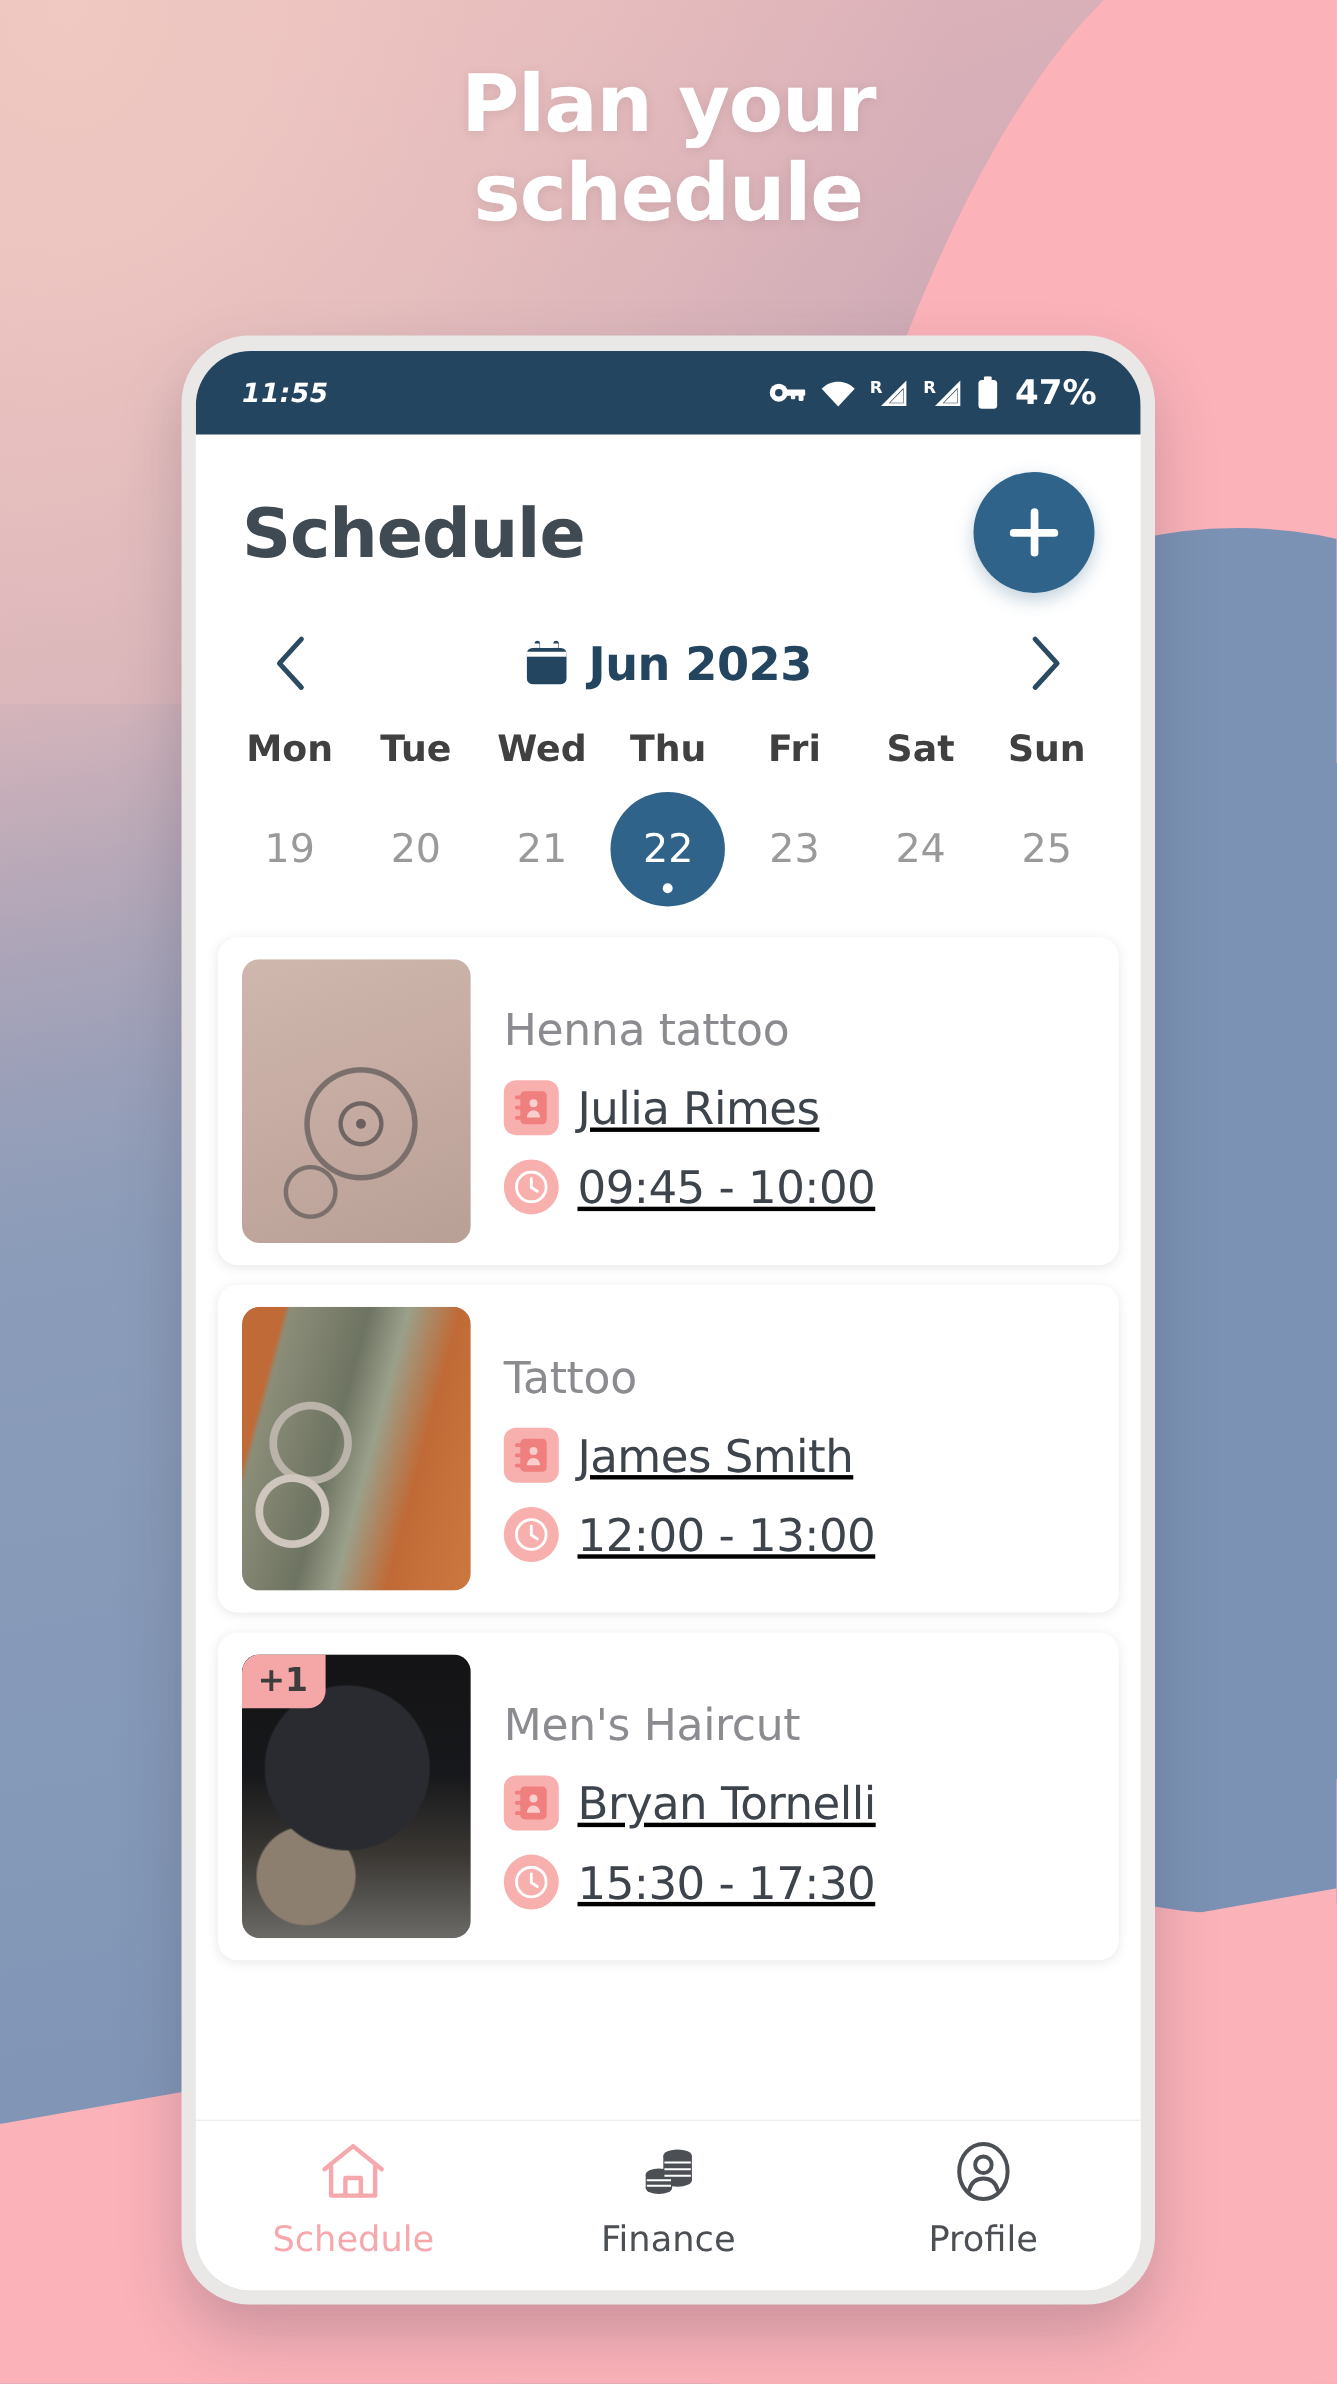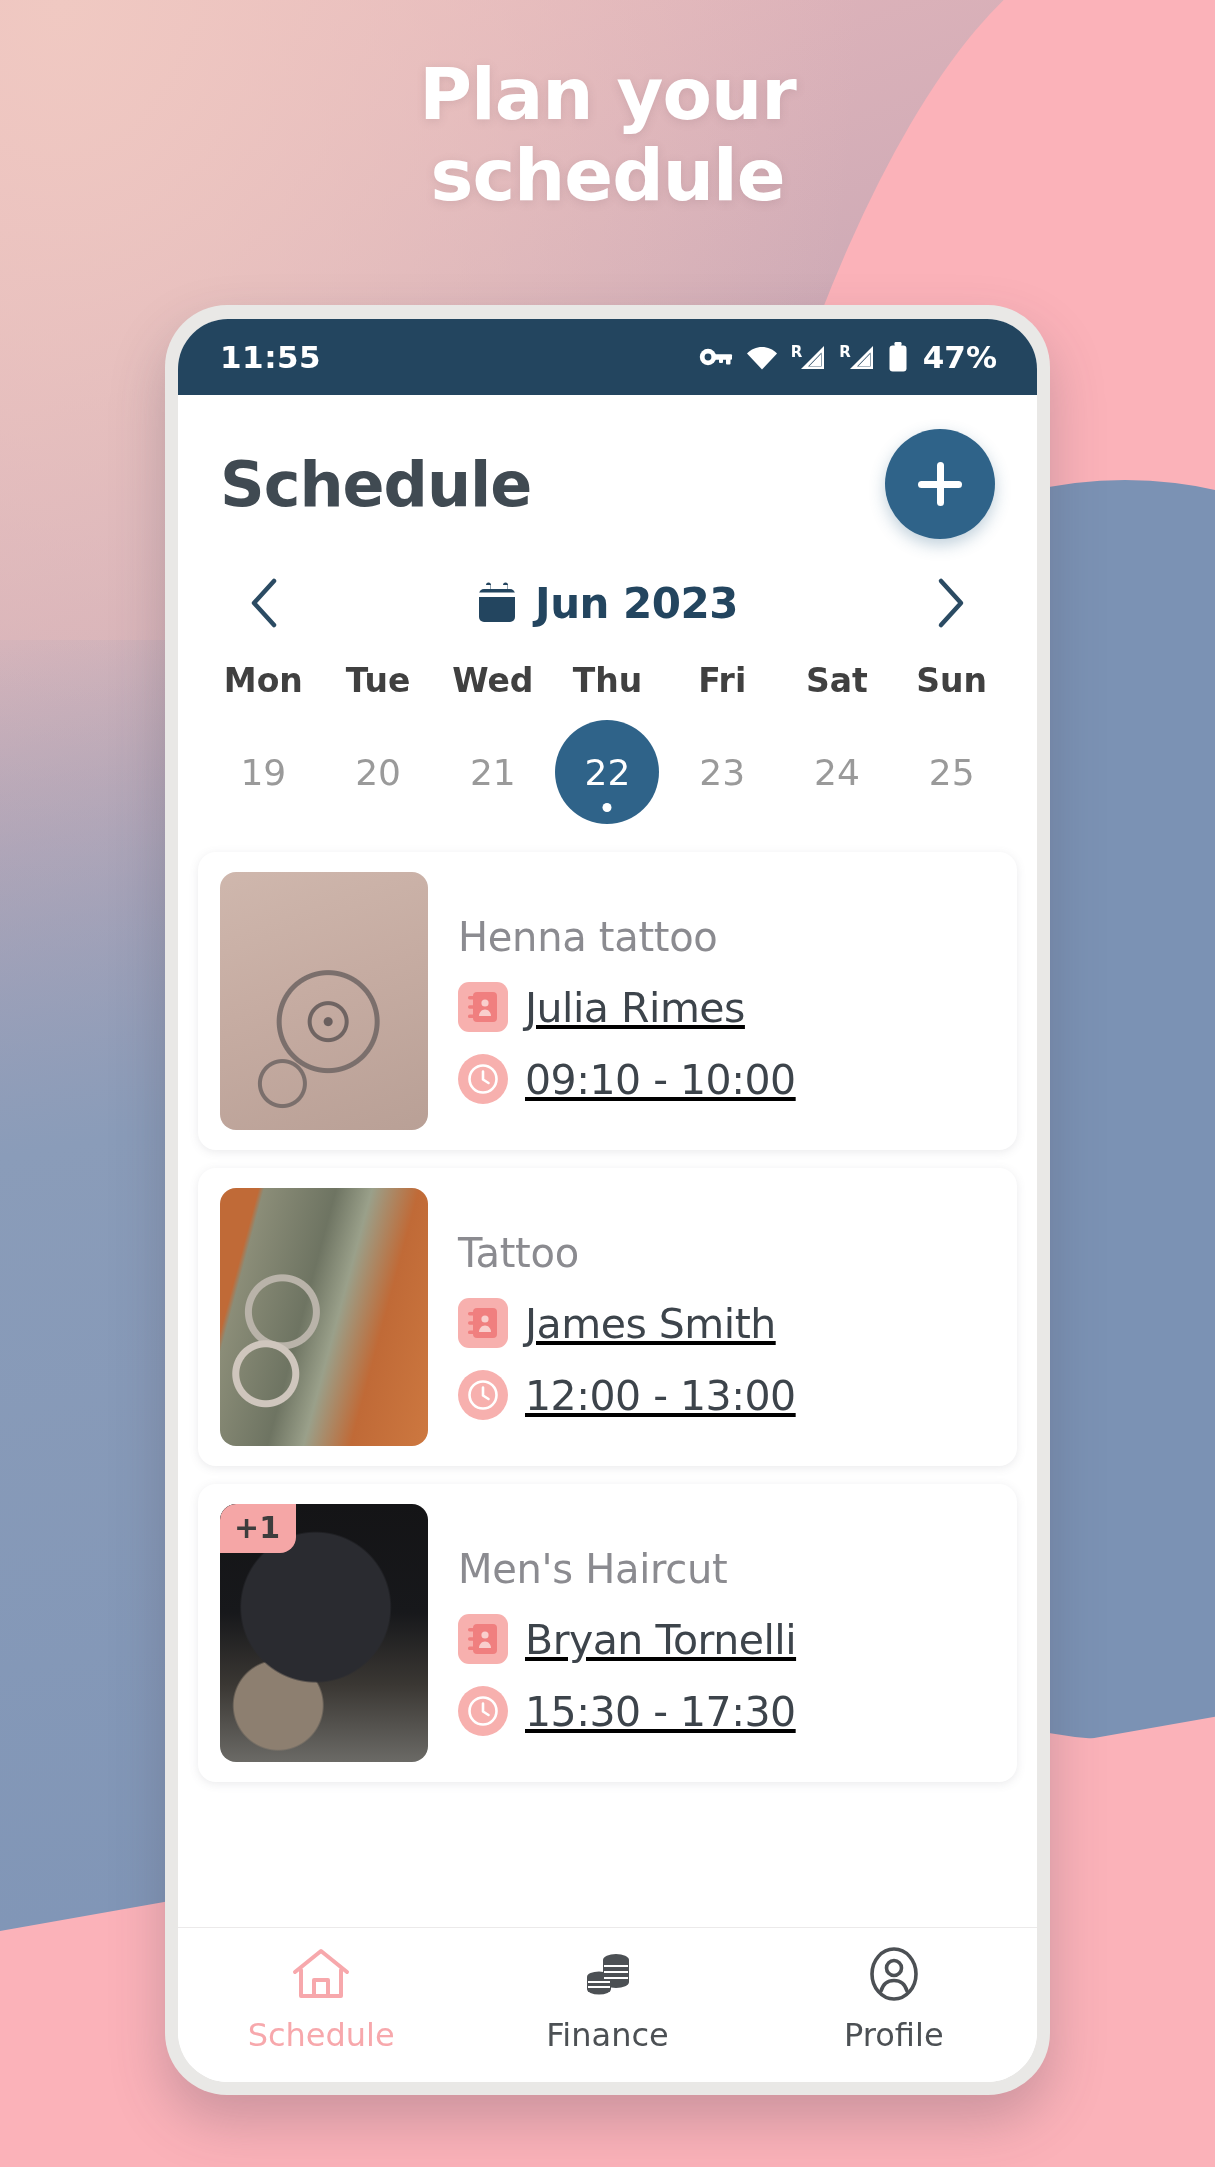--- a/index.html
+++ b/index.html
@@ -77,21 +77,21 @@
   }
 
   
   #statusbar {
     height:76px; flex:0 0 76px;
     background:#23455f;
     display:flex; align-items:center; justify-content:space-between;
     padding:0 40px 0 42px;
     color:#fff;
   }
-  #clock { font-size:31px; font-weight:700; letter-spacing:.5px; }
+  #clock { font-size:24px; font-weight:700; letter-spacing:.5px;font-style:italic; }
   #sysicons { display:flex; align-items:center; gap:13px; }
   #sysicons svg { display:block; }
   #battpct { font-size:31px; font-weight:700; margin-left:2px; }
   .sig-wrap { position:relative; display:flex; align-items:flex-end; }
   .sig-r { font-size:15px; font-weight:700; line-height:1; margin-right:-2px; align-self:flex-start; }
 
   
   #appbar {
     padding:34px 42px 8px 42px;
     display:flex; align-items:center; justify-content:space-between;
@@ -388,21 +388,21 @@
               </span>
               <span class="rowtxt">Julia Rimes</span>
             </div>
             <div class="row">
               <span class="pill clock">
                 <svg width="30" height="30" viewBox="0 0 30 30">
                   <circle cx="15" cy="15" r="13.5" fill="none" stroke="#ffffff" stroke-width="2.6"></circle>
                   <path d="M15 7.5V15.5L20.5 19" fill="none" stroke="#ffffff" stroke-width="2.6" stroke-linecap="round" stroke-linejoin="round"></path>
                 </svg>
               </span>
-              <span class="rowtxt">09:10 - 10:00</span>
+              <span class="rowtxt">09:45 - 10:00</span>
             </div>
           </div>
         </div>
         <div class="card">
           <div class="thumb">
             <div class="art art-tattoo"></div>
           </div>
           <div class="info">
             <div class="svc">Tattoo</div>
             <div class="row">

